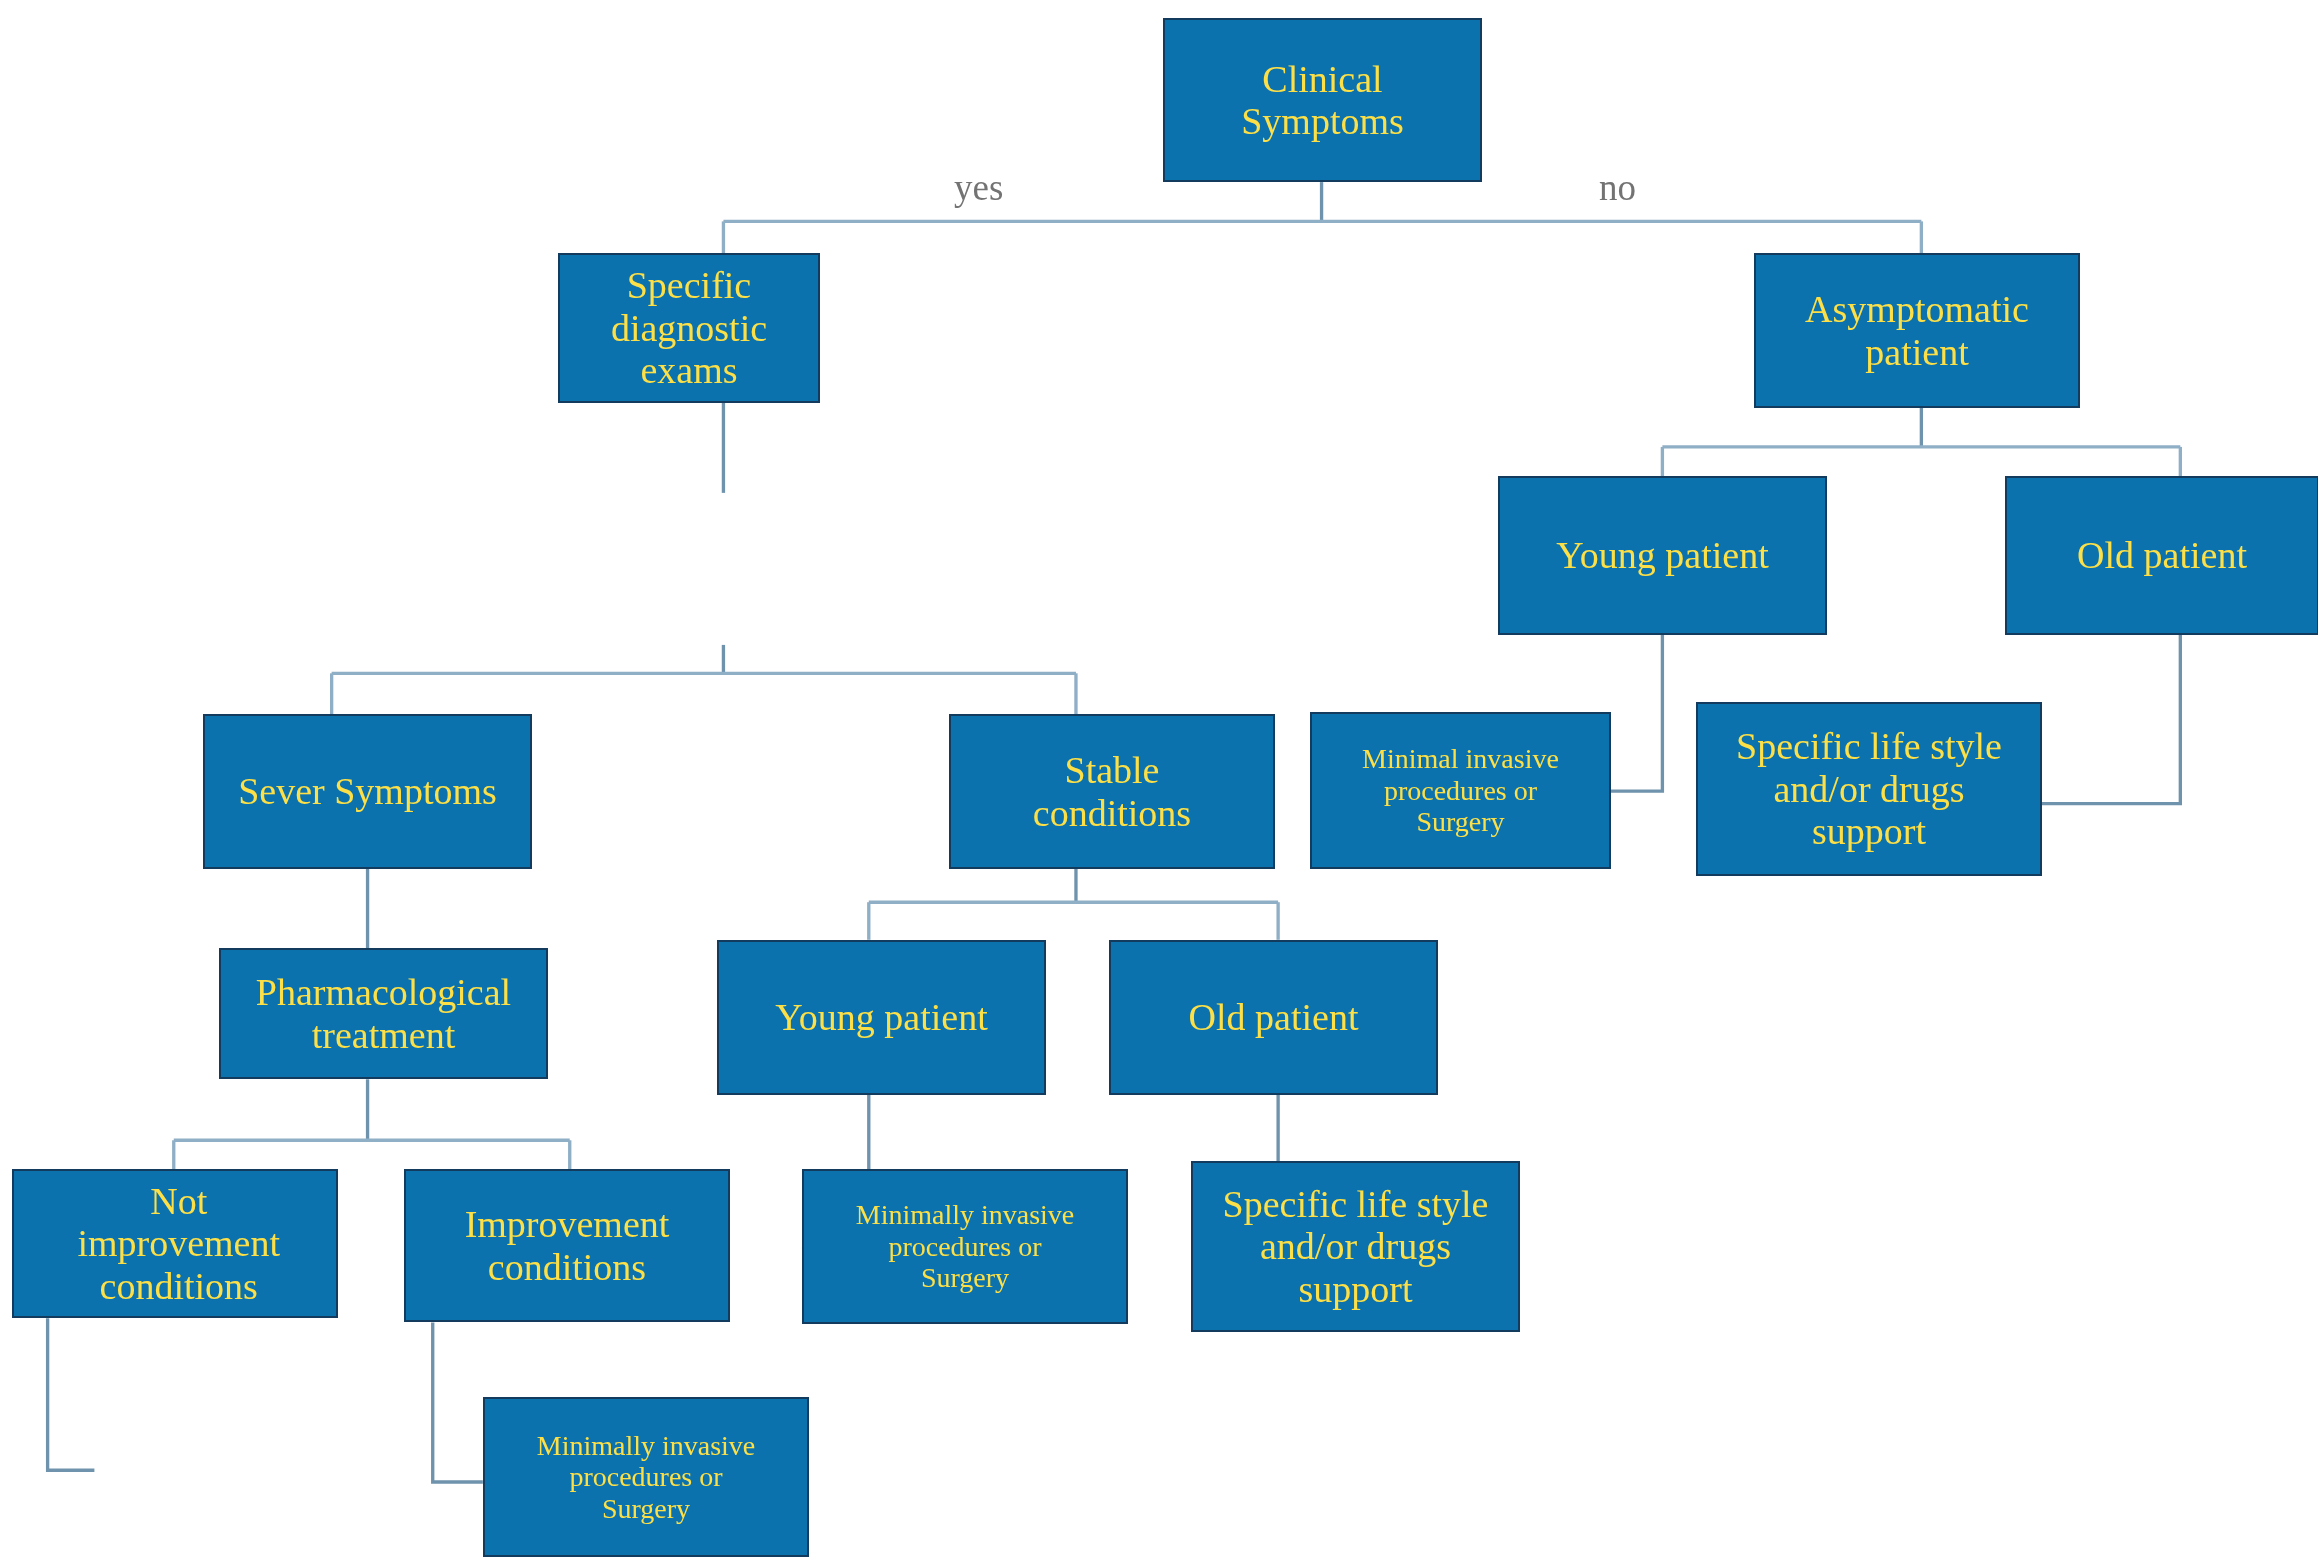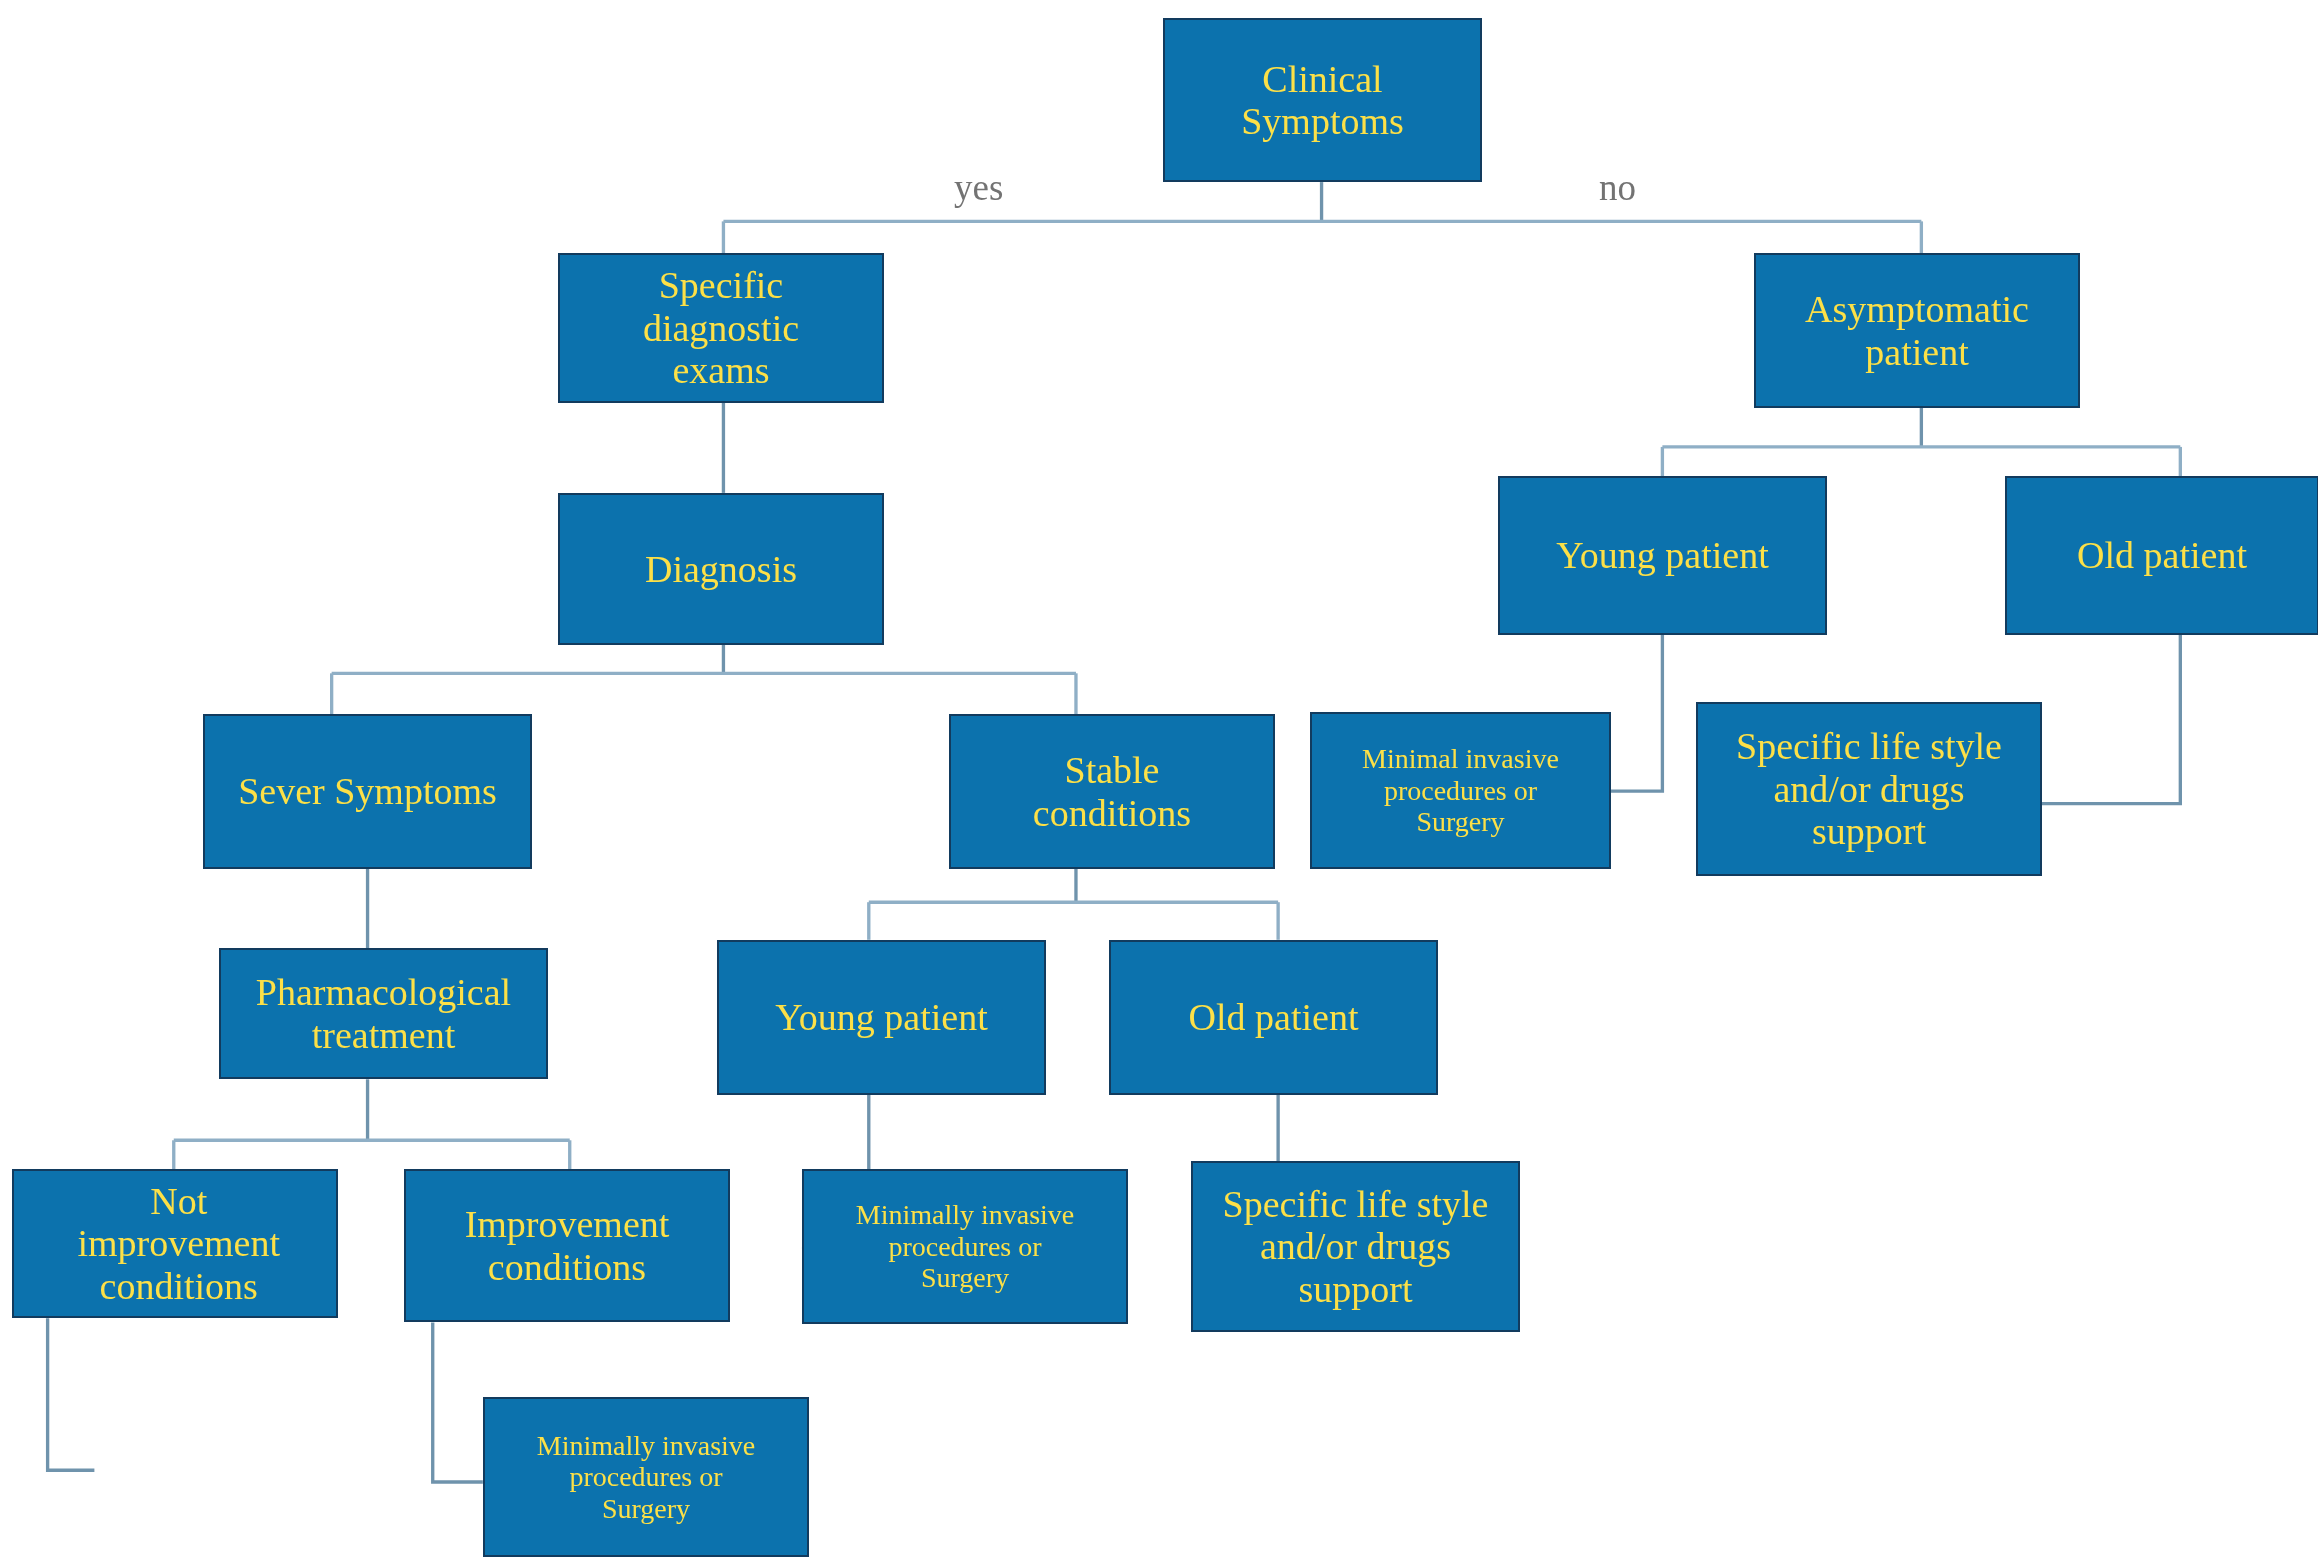--- a/index.html
+++ b/index.html
@@ -100,28 +100,27 @@
       <path d="M 1530 1310 L 1530 1494 L 1426 1494" stroke="#6F93AC"></path>
     </g>
   </svg>
 
   <div class="edge-label" style="left:954px; top:166px;">yes</div>
   <div class="edge-label" style="left:1599px; top:166px;">no</div>
 
   <div class="node big" style="left:1163px; top:18.4px; width:319px; height:164px;">Clinical
 Symptoms</div>
 
-  <div class="node big" style="left:558px; top:253px; width:326px; height:150px;">Specific
+  <div class="node big" style="left:558px; top:253px; width:262px; height:150px;">Specific
 diagnostic
 exams</div>
 
   <div class="node big" style="left:1754px; top:253px; width:326px; height:155px;">Asymptomatic
 patient</div>
 
-  <div class="node big" style="left:558px; top:493px; width:326px; height:152px;">Diagnosis</div>
 
   <div class="node big" style="left:1498px; top:476px; width:329px; height:159px;">Young patient</div>
 
   <div class="node big" style="left:2005px; top:476px; width:314px; height:159px;">Old patient</div>
 
   <div class="node big" style="left:203px; top:714px; width:329px; height:155px;">Sever Symptoms</div>
 
   <div class="node big" style="left:913px; top:714px; width:326px; height:155px;margin-left:36px;">Stable
 conditions</div>
 

